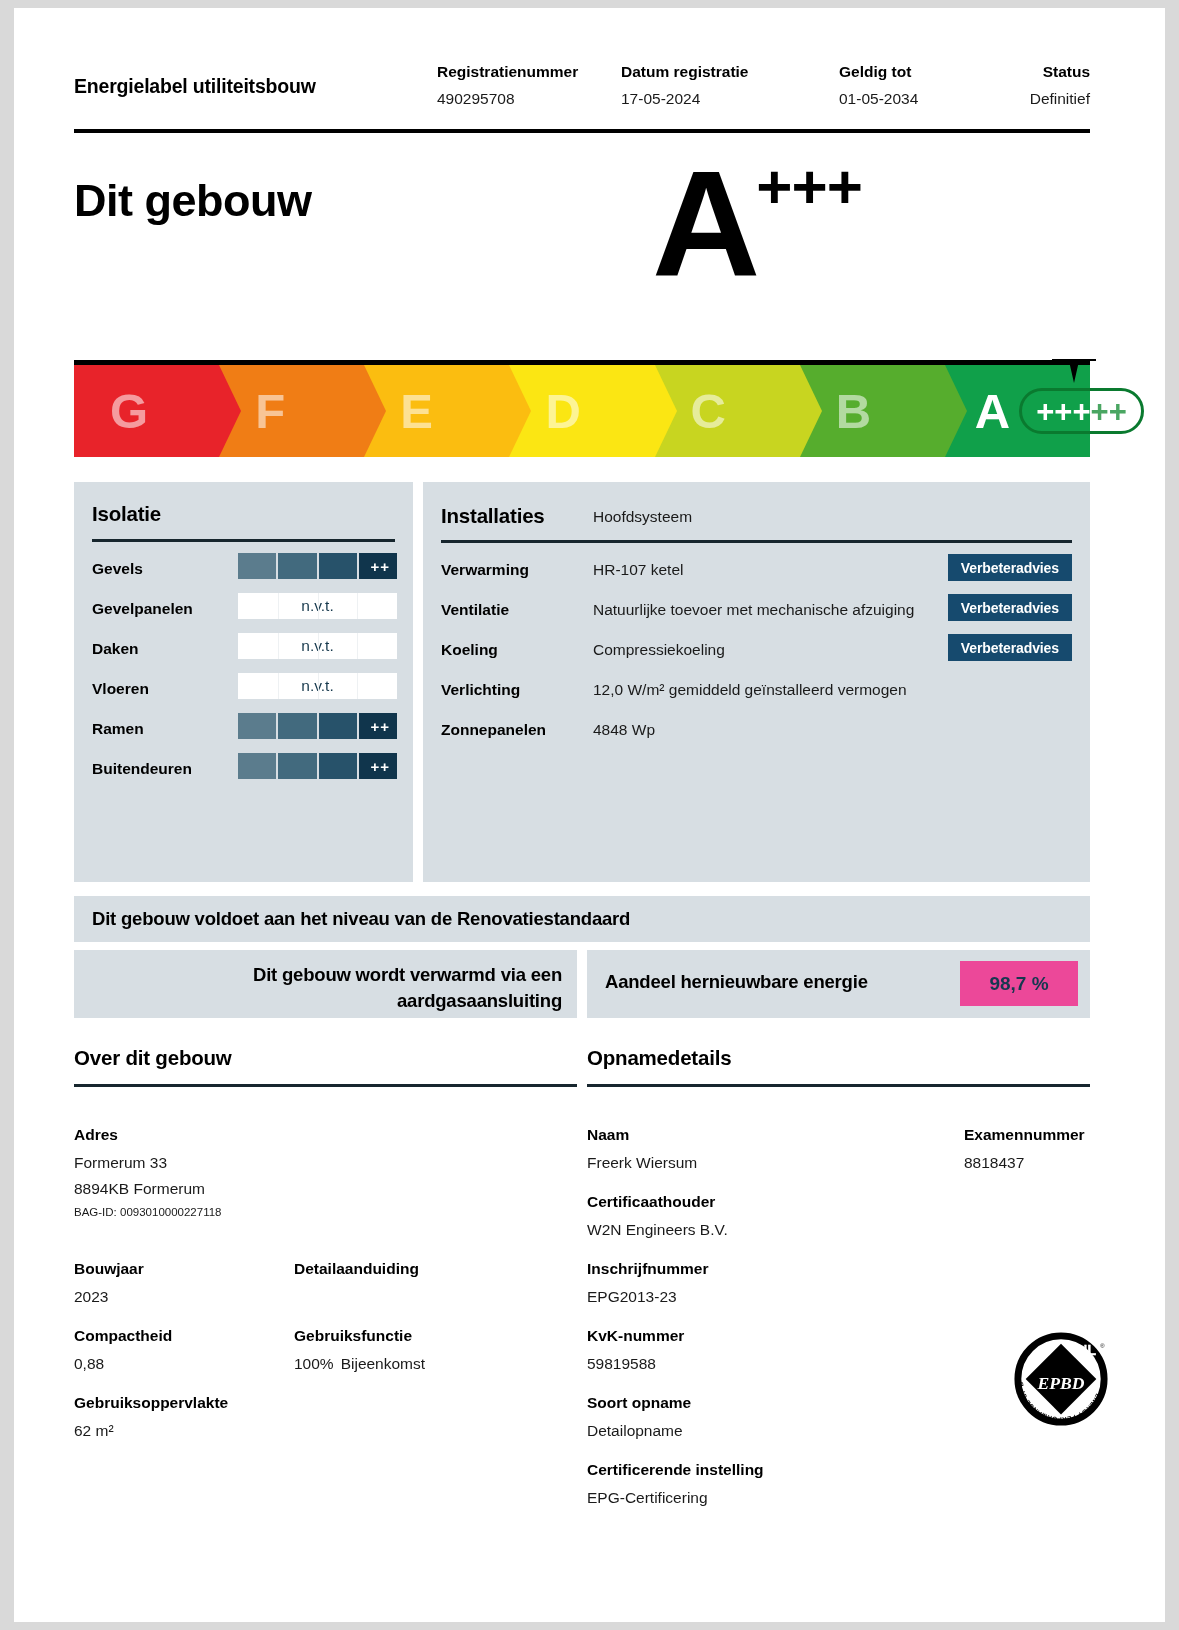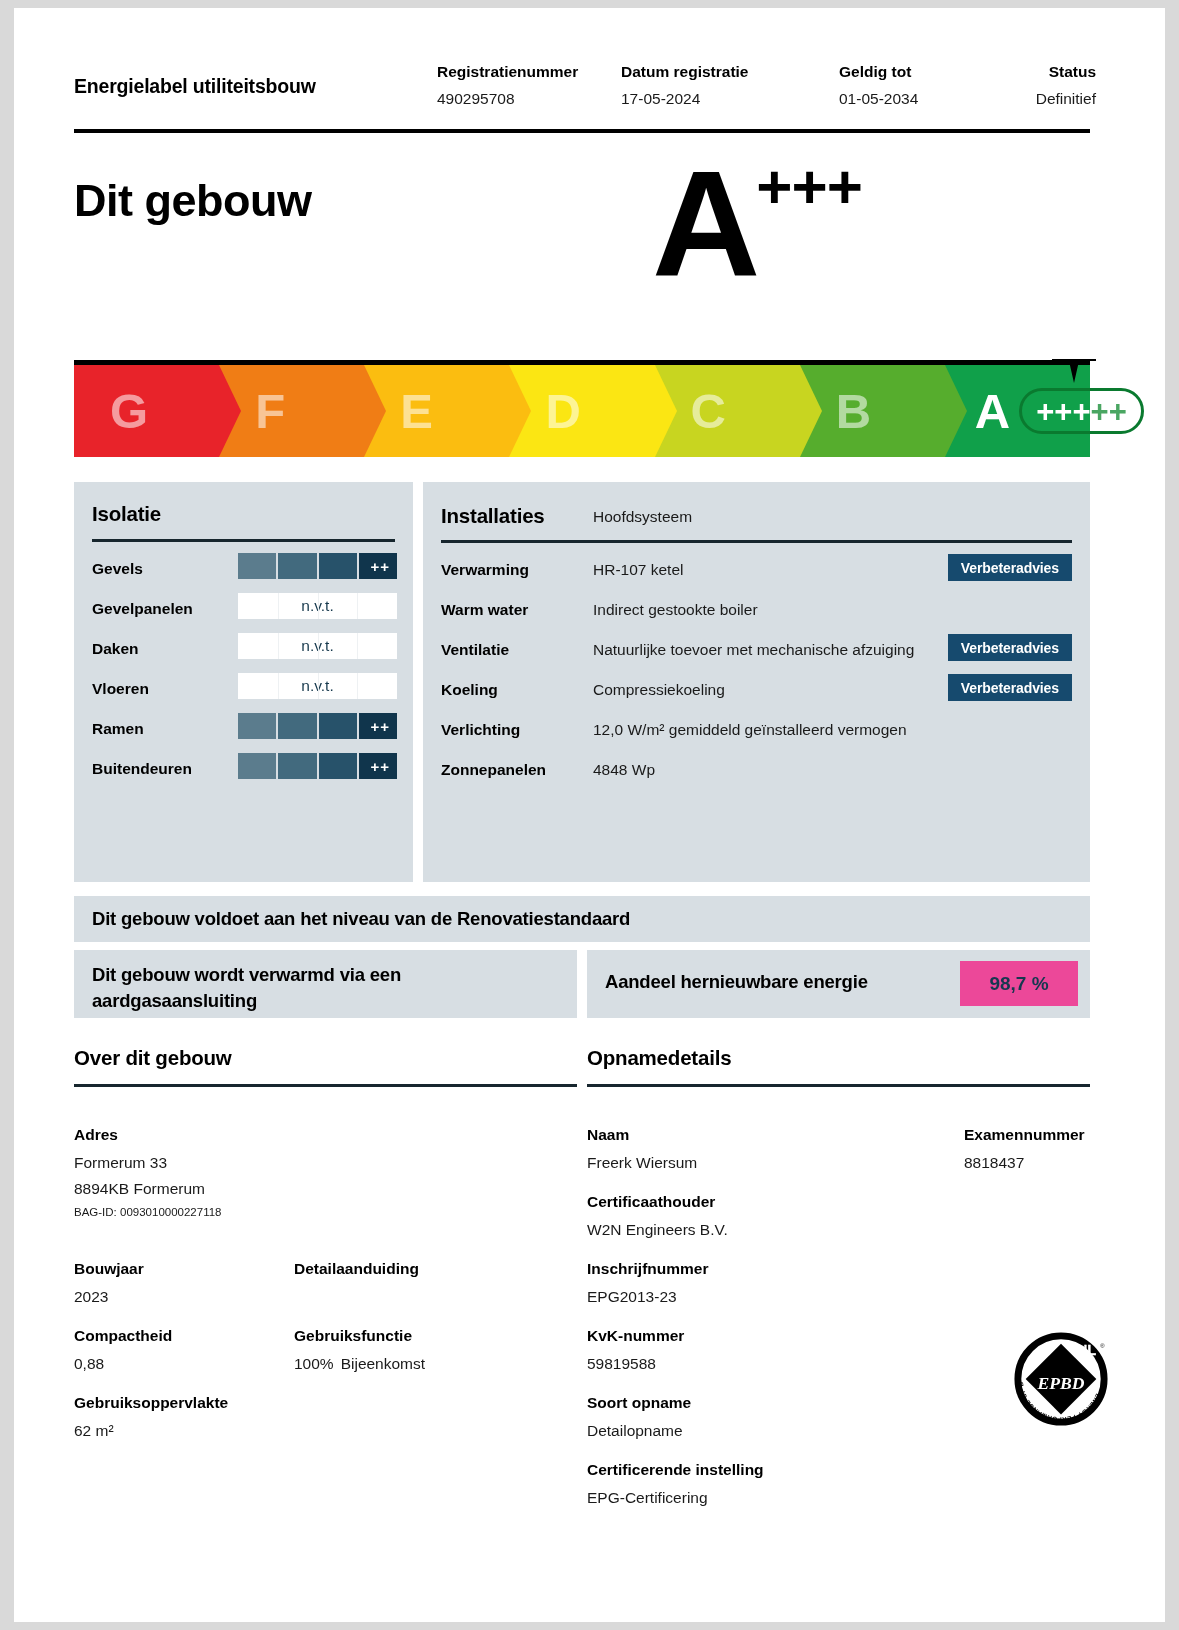--- a/index.html
+++ b/index.html
@@ -23,21 +23,21 @@
   .hdr-title {
     position: absolute; left: 0; top: 12px;
     font-size: 19.5px; font-weight: bold; color: #000; letter-spacing: -0.2px;
   }
   .hdr-col { position: absolute; top: 0; }
   .hdr-col .lbl { font-size: 15.5px; font-weight: bold; color: #000; white-space: nowrap; }
   .hdr-col .val { font-size: 15.5px; font-weight: normal; color: #1a1a1a; margin-top: 9px; white-space: nowrap; }
   .hc1 { left: 363px; }
   .hc2 { left: 547px; }
   .hc3 { left: 765px; }
-  .hc4 { left: 950px; text-align: right; width: 66px; margin-left: 6px; }
+  .hc4 { left: 950px; text-align: right; width: 66px; }
   .hdr-rule {
     position: absolute; left: 0; top: 121px; width: 1016px; height: 4px; background: #000;
   }
 
   
   .headline {
     position: absolute; left: 0; top: 164px;
     font-size: 45px; line-height: 57px; font-weight: bold; color: #000;
     letter-spacing: -0.5px;
   }
@@ -139,21 +139,21 @@
   }
   .banner-reno span {
     margin-left: 18px; font-size: 18.5px; font-weight: bold; color: #000; letter-spacing: -0.2px;
   }
   .banner-gas {
     position: absolute; left: 0; top: 942px; width: 503px; height: 68px;
     background: #d7dee3;
   }
   .banner-gas span {
     position: absolute; left: 18px; top: 12px; width: 470px;
-    font-size: 18.5px; line-height: 26px; font-weight: bold; color: #000; letter-spacing: -0.2px;
+    font-size: 18.5px; line-height: 26px; font-weight: bold; color: #000; letter-spacing: -0.2px; text-align: right;
   }
   .banner-ren {
     position: absolute; left: 513px; top: 942px; width: 503px; height: 68px;
     background: #d7dee3;
   }
   .banner-ren .t {
     position: absolute; left: 18px; top: 21px;
     font-size: 18.5px; font-weight: bold; color: #000; letter-spacing: -0.2px;
   }
   .banner-ren .box {
@@ -356,24 +356,20 @@
 
   <div class="panel p-ins">
     <h2 class="ins-head">Installaties</h2>
     <div class="ins-sub">Hoofdsysteem</div>
     <div class="rule ins-rule"></div>
     <div class="ins-rows" id="ins-rows">
           <div class="ins-row">
             <div class="k">Verwarming</div>
             <div class="v">HR-107 ketel</div>
             <div class="advbtn">Verbeteradvies</div>
-          </div>
-          <div class="ins-row">
-            <div class="k">Warm water</div>
-            <div class="v">Indirect gestookte boiler</div>
           </div>
           <div class="ins-row">
             <div class="k">Ventilatie</div>
             <div class="v">Natuurlijke toevoer met mechanische afzuiging</div>
             <div class="advbtn">Verbeteradvies</div>
           </div>
           <div class="ins-row">
             <div class="k">Koeling</div>
             <div class="v">Compressiekoeling</div>
             <div class="advbtn">Verbeteradvies</div>

